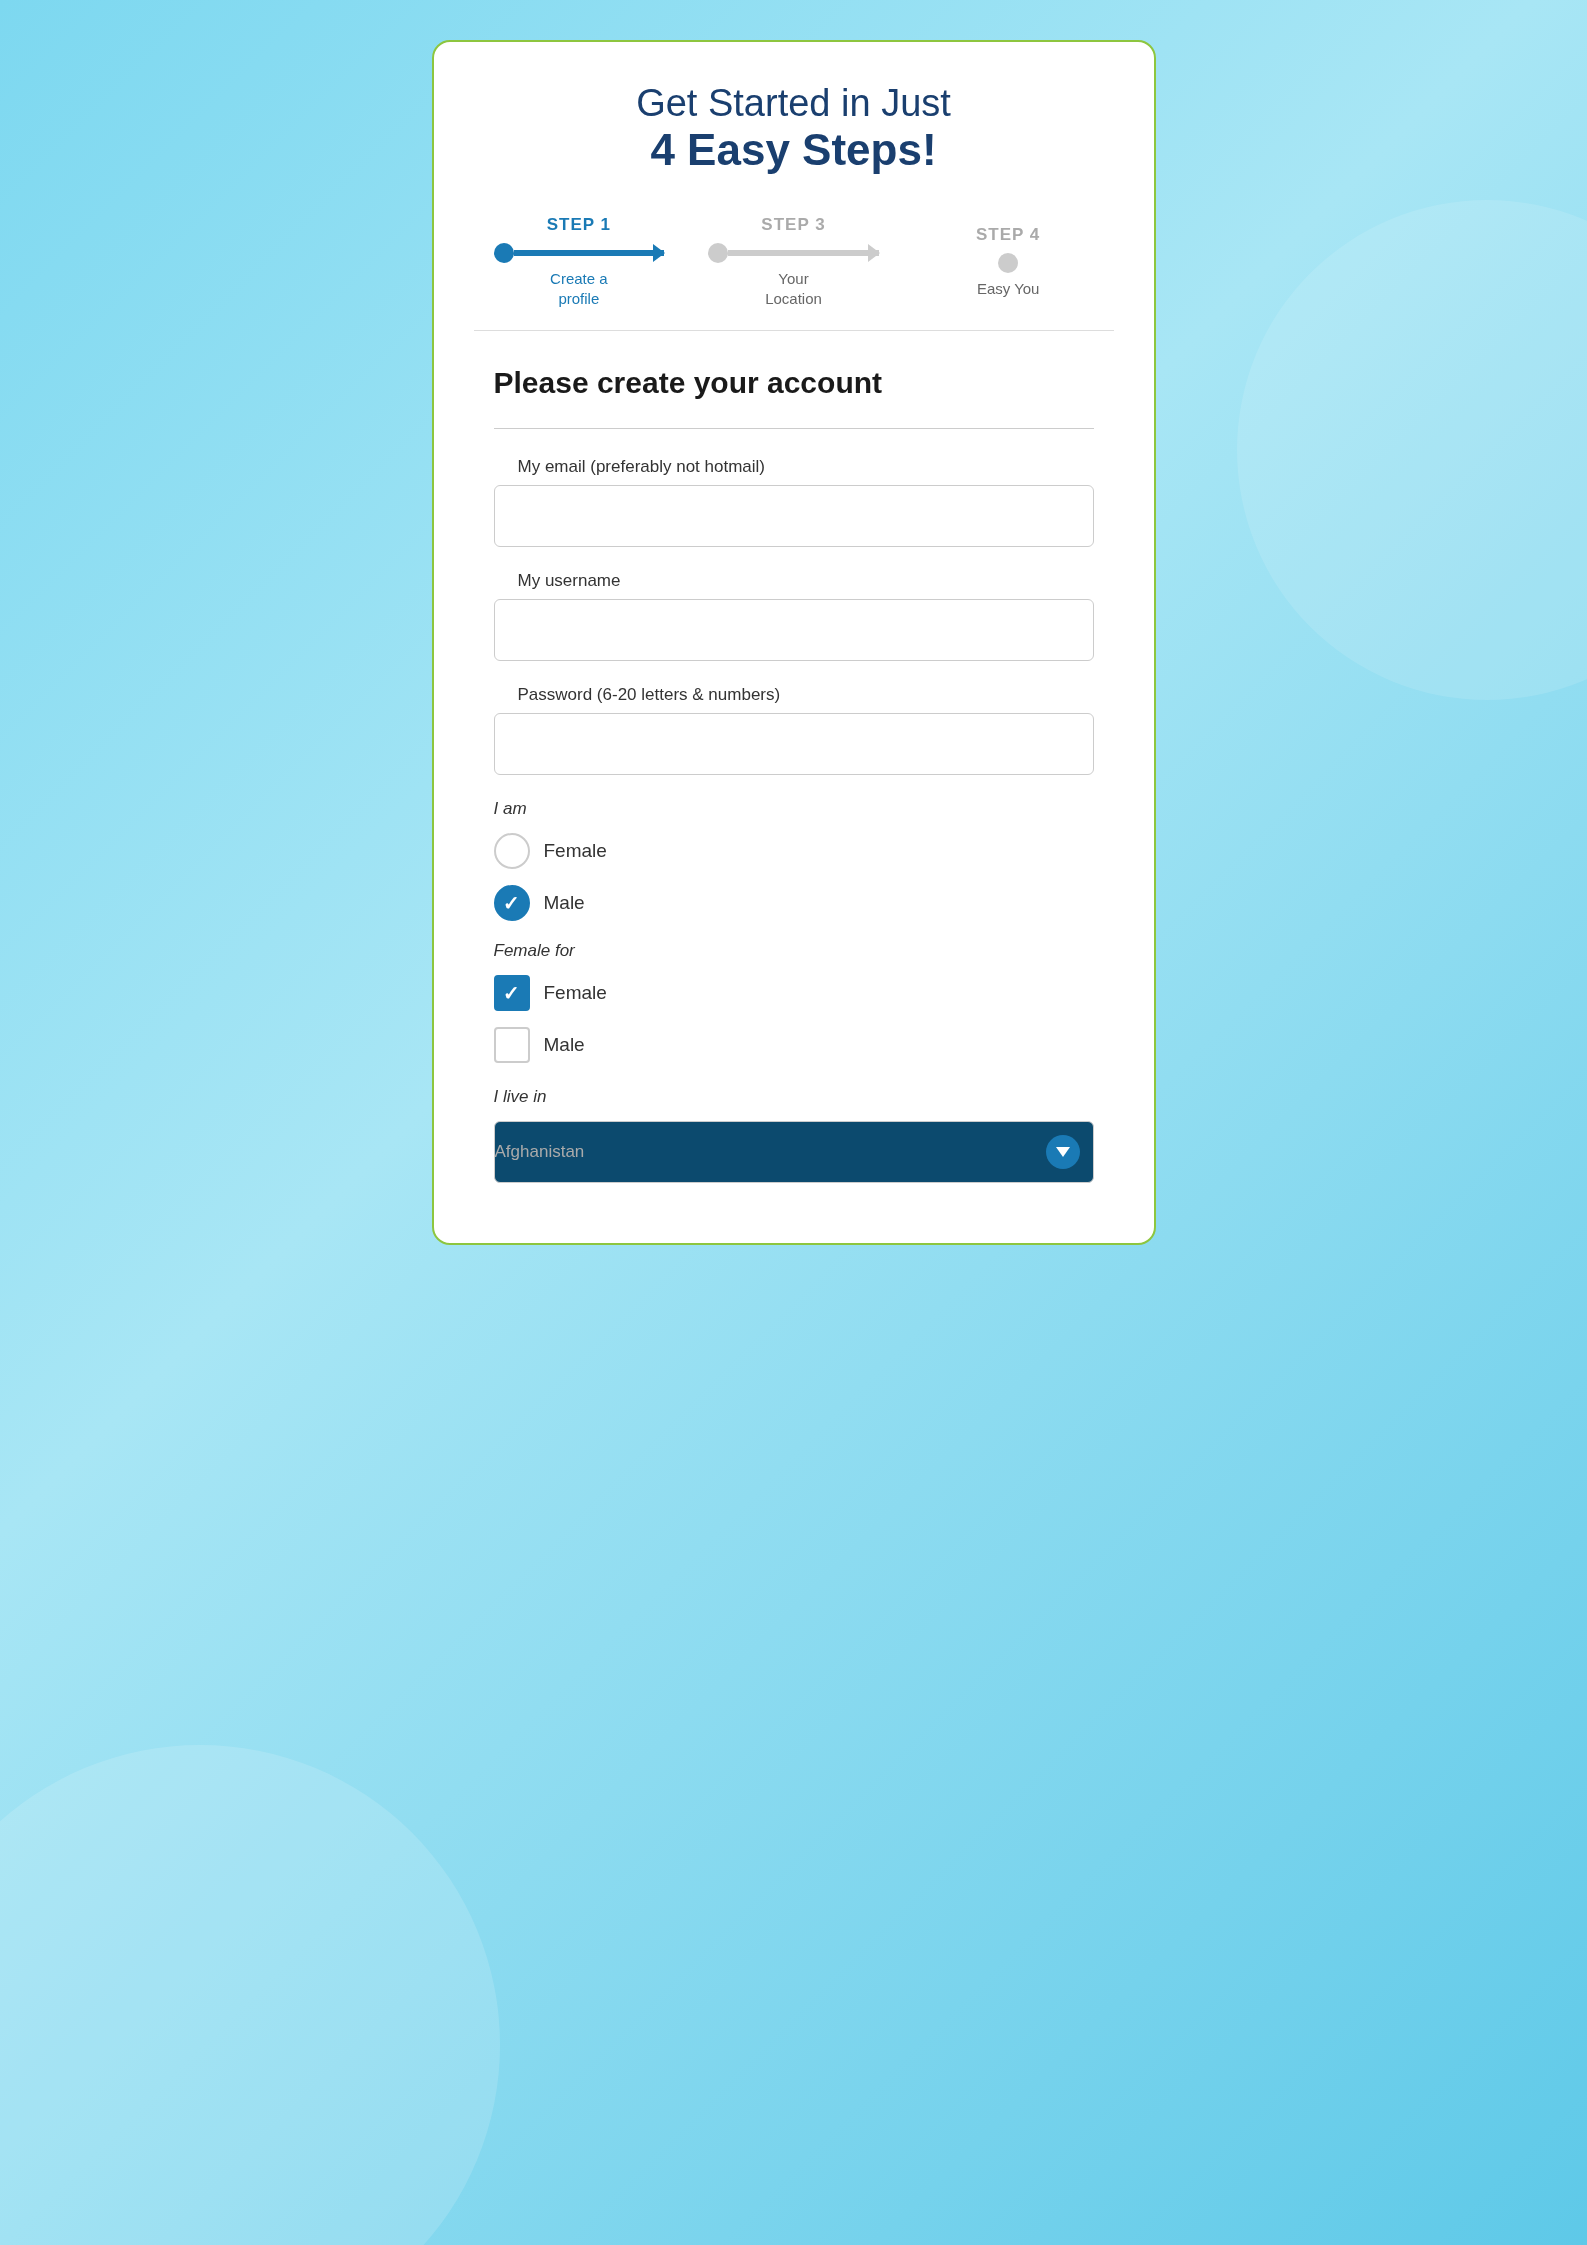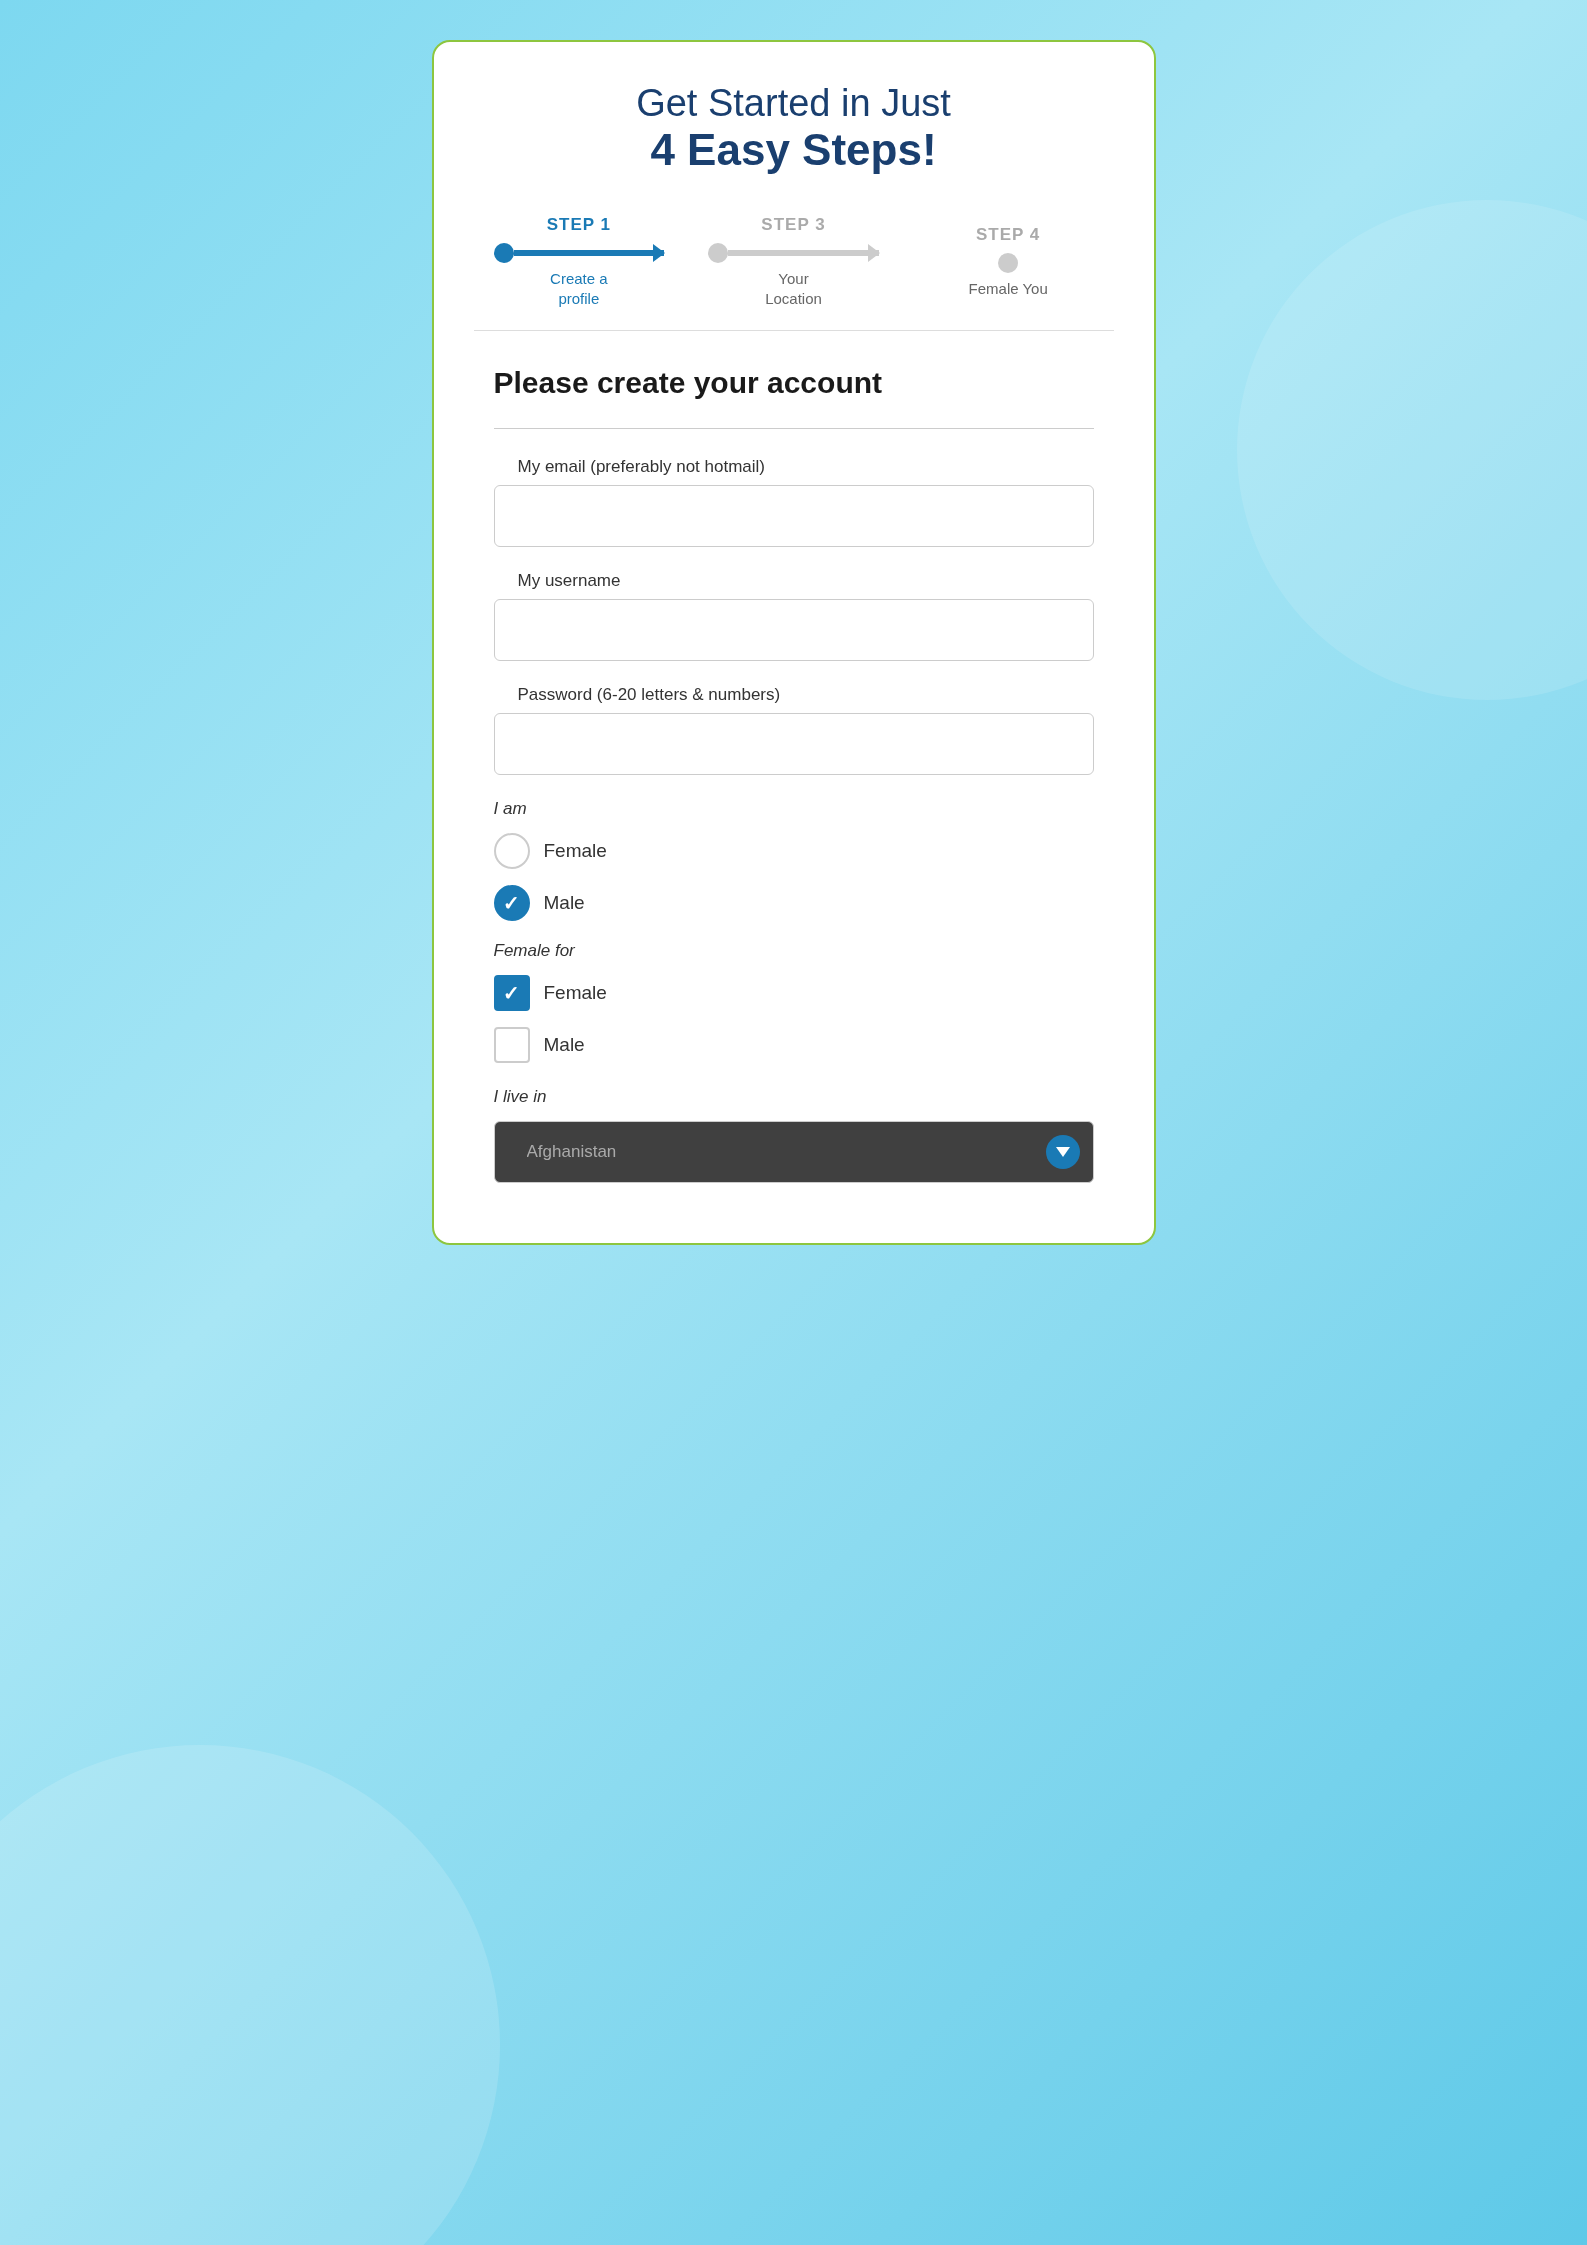--- a/index.html
+++ b/index.html
@@ -285,23 +285,23 @@
       width: 100%;
       margin-bottom: 10px;
     }
 
     .select-input {
       width: 100%;
       height: 62px;
       border: 1.5px solid #ccc;
       border-radius: 6px;
       font-size: 17px;
-      padding: 0 50px 0 32px;
+      padding: 0 50px 0 0;
       appearance: none;
-      background: #404040;
+      background: #0c4a6e;
       color: #aaa;
       cursor: pointer;
       outline: none;
     }
 
     .select-arrow {
       position: absolute;
       right: 14px;
       top: 50%;
       transform: translateY(-50%);
@@ -354,21 +354,21 @@
           <div class="connector inactive"></div>
         </div>
         <div class="step-desc-text inactive">Your<br>Location</div>
       </div>
 
       <div class="step-item">
         <div class="step-num inactive">STEP 4</div>
         <div class="step-indicator-row">
           <div class="dot inactive"></div>
         </div>
-        <div class="step-desc-text inactive">Female You</div>
+        <div class="step-desc-text inactive">Easy You</div>
       </div>
 
     </div>
   </div>
 
   <hr class="divider">
 
   <div class="form-section">
 
     <div class="form-title">Please create your account</div>

